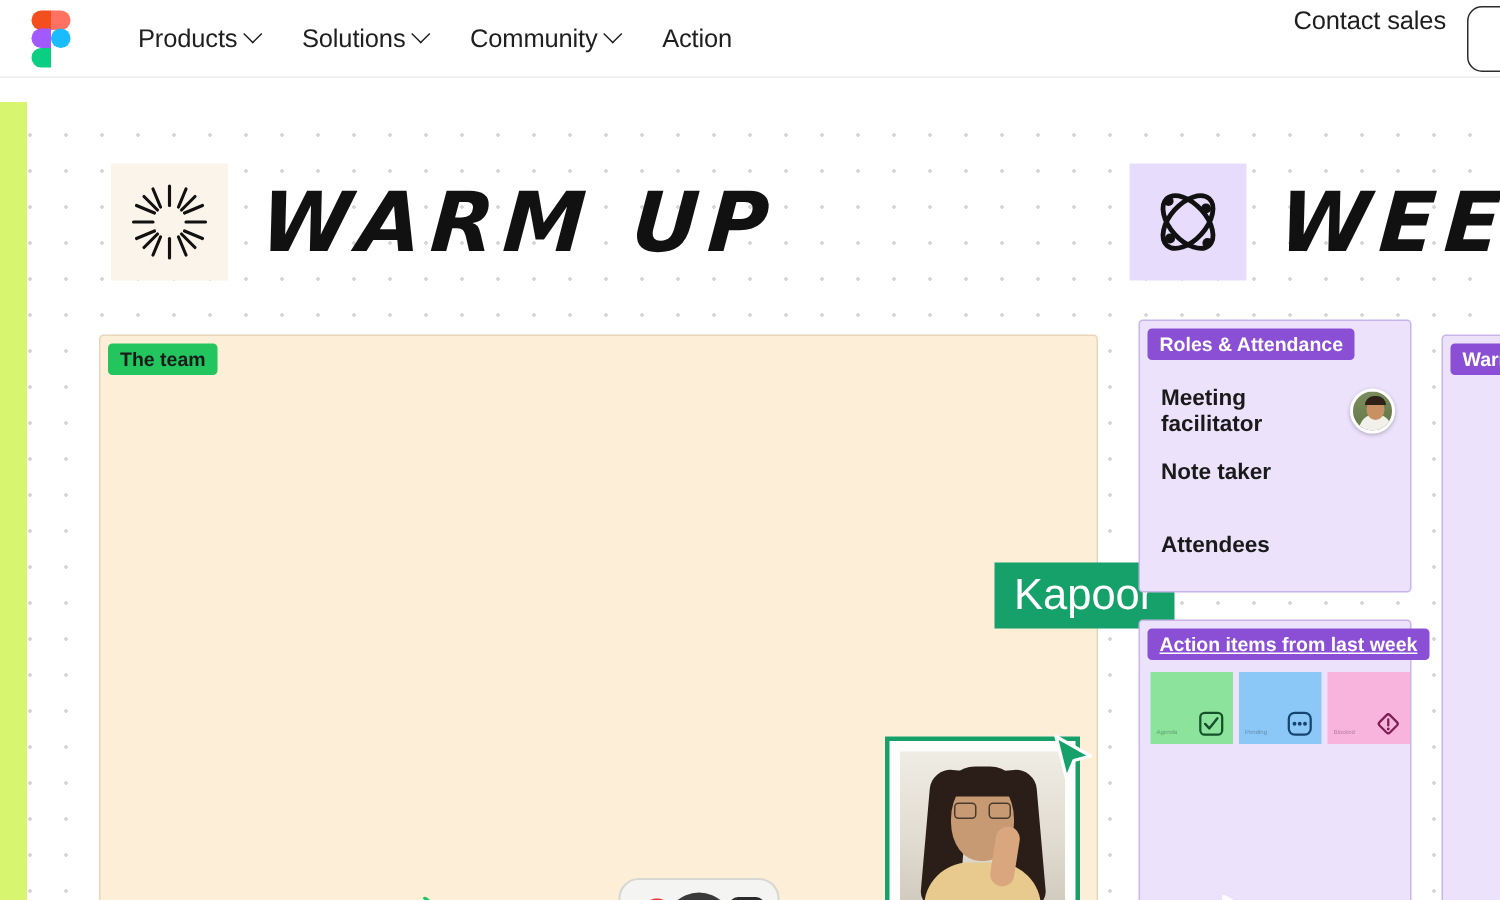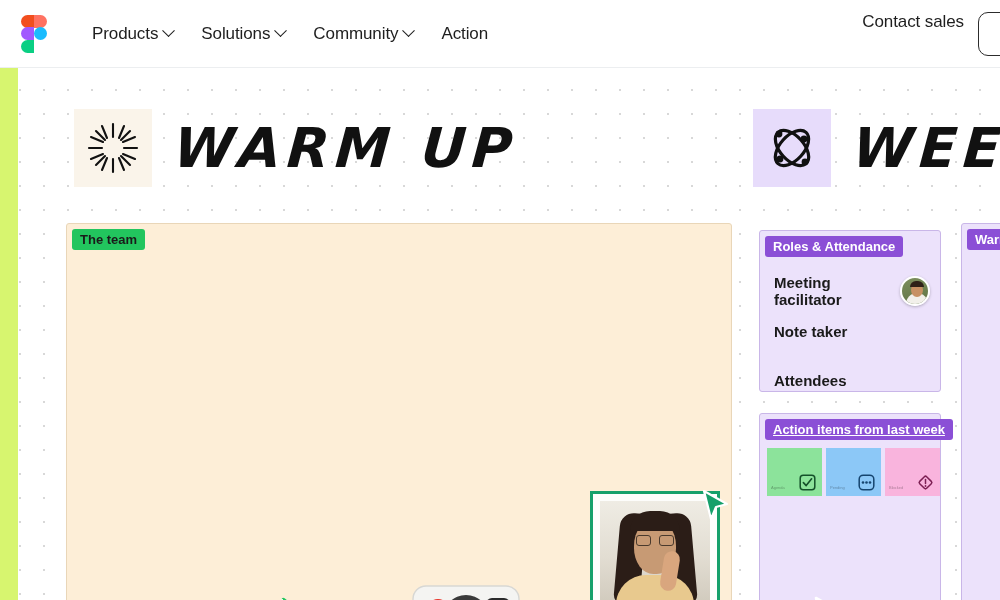--- a/index.html
+++ b/index.html
@@ -6,21 +6,21 @@
   html, body {
     width: 1000px; height: 600px;
     overflow: hidden;
     font-family: "Liberation Sans", sans-serif;
     background: #ffffff;
   }
 
   
   .navbar {
     position: absolute; top: 0; left: 0;
-    width: 1000px; height: 68px;
+    width: 1000px; height: 52px;
     background: #ffffff;
     border-bottom: 1px solid #eceef0;
     display: flex; align-items: center;
     z-index: 40;
   }
   .logo-wrap {
     width: 68px; height: 68px;
     display: flex; align-items: center; justify-content: center;
     flex: none;
   }
@@ -158,21 +158,21 @@
   .kp-torso { position: absolute; left: 16px; bottom: 0; width: 78px; height: 34px; border-radius: 30px 30px 0 0; background: #e8c98e; }
   .kp-hand { position: absolute; left: 62px; top: 50px; width: 16px; height: 40px; border-radius: 9px; background: #d9a67e; transform: rotate(9deg); }
 
   
   .vpanel {
     position: absolute;
     background: #ece2fb;
     border: 1px solid #c9b6e8;
     border-radius: 3px;
   }
-  .p-roles  { left: 759px; top: 162px; width: 182px; height: 162px; }
+  .p-roles  { left: 759px; top: 145px; width: 182px; height: 182px; }
   .p-action { left: 759px; top: 345px; width: 182px; height: 238px; }
   .p-warm   { left: 961px; top: 155px; width: 120px; height: 428px; }
   .tag-purple { background: #8b4fd6; color: #ffffff; }
 
   .role-row {
     position: absolute; left: 14px; right: 10px;
     display: flex; align-items: center; justify-content: space-between;
     font-size: 15px; font-weight: 700; color: #1a1a1a;
   }
   .rr1 { top: 43px; justify-content: center; } .rr2 { top: 92px; } .rr3 { top: 141px; }
@@ -320,20 +320,21 @@
 
     </div>
 
     <div class="cursor cur-kapoor">
       <svg width="30" height="32" viewBox="0 0 30 32">
         <path d="M4 2 L27 15 L16 18 L11 30 Z" fill="#16a06a" stroke="#ffffff" stroke-width="2.2" stroke-linejoin="round"></path>
       </svg>
     </div>
   </div>
 
+  <div class="name-chip chip-kapoor">Kapoor</div>
 
   <div class="vpanel p-roles">
     <div class="panel-tag tag-purple" style="left:5px; top:5px;">Roles &amp; Attendance</div>
 
     <div class="role-row rr1">
       <span>Meeting facilitator</span>
       <span class="avatar">
         <span class="av-body"></span>
           <span class="av-face"></span>
           <span class="av-hair"></span>

